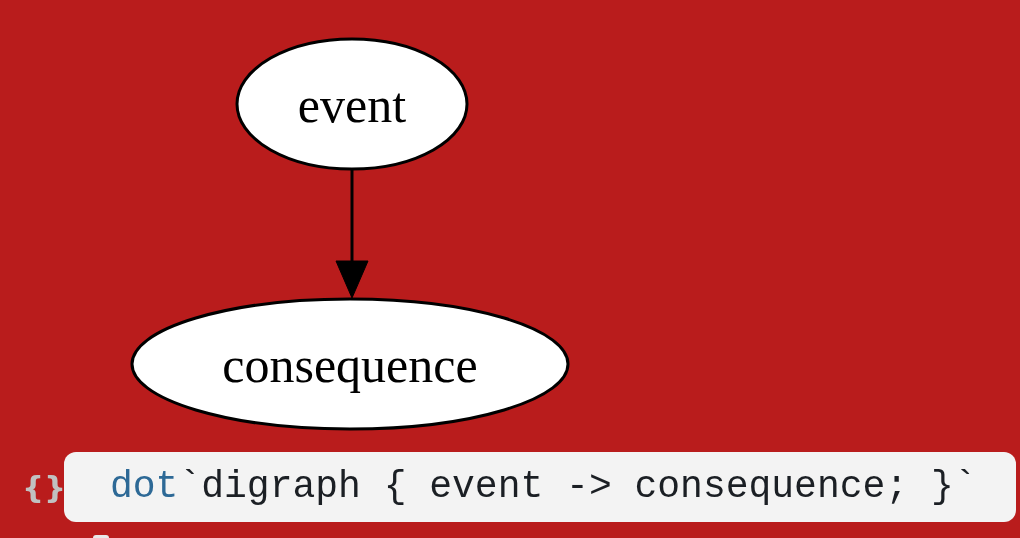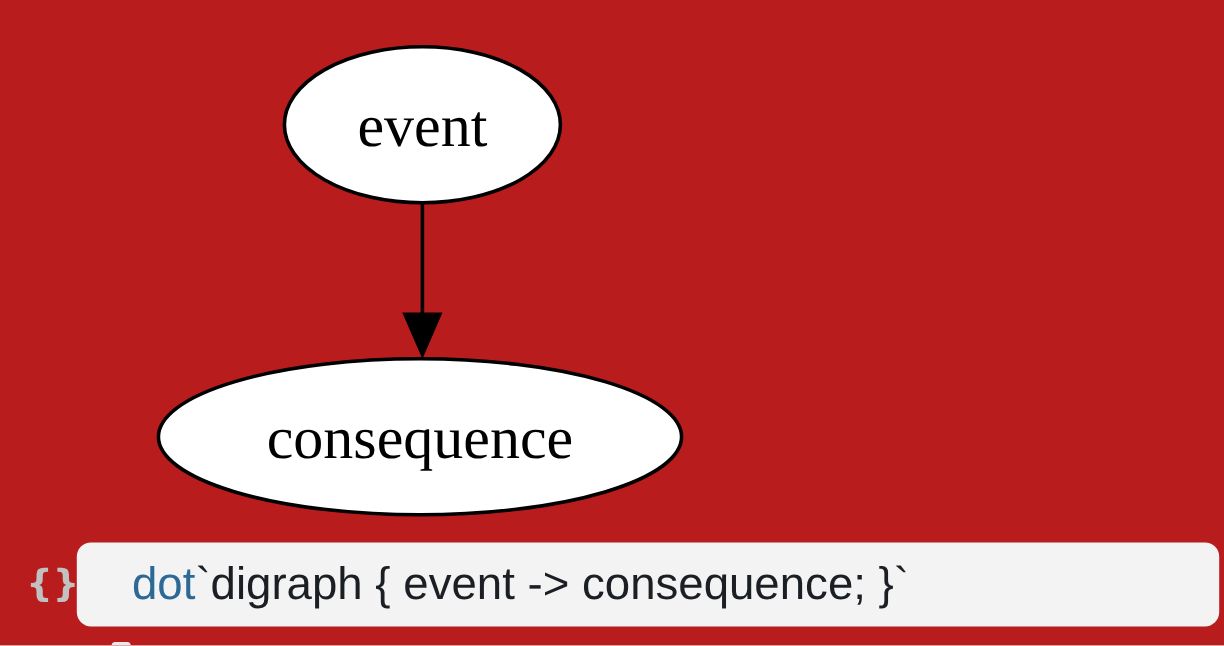--- a/index.html
+++ b/index.html
@@ -72,21 +72,21 @@
     width: 952px;
     height: 70px;
     background: #f3f3f3;
     border-radius: 12px;
     display: flex;
     align-items: center;
     box-sizing: border-box;
     padding-left: 46px;
   }
   .code-box code {
-    font-family: Liberation Sans, sans-serif;
+    font-family: Liberation Mono, monospace;
     font-size: 38px;
     line-height: 1;
     color: #1b1f24;
     white-space: pre;
   }
   .code-box code .kw {
     color: #2d6996;
   }
   .cropped-hint {
     position: absolute;

